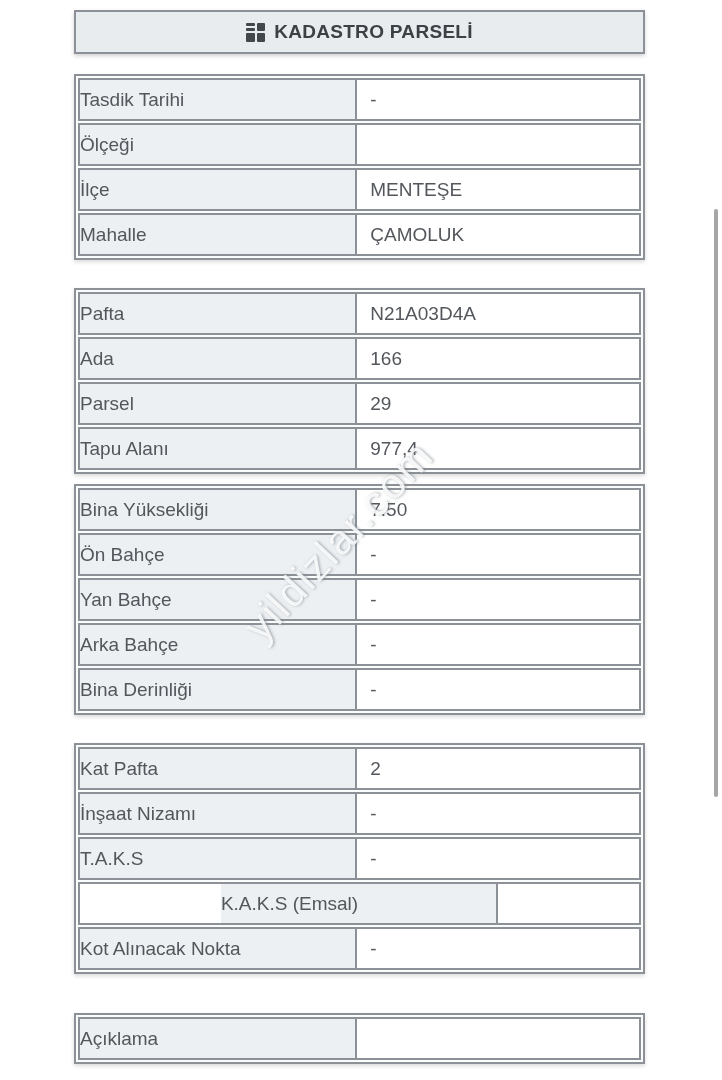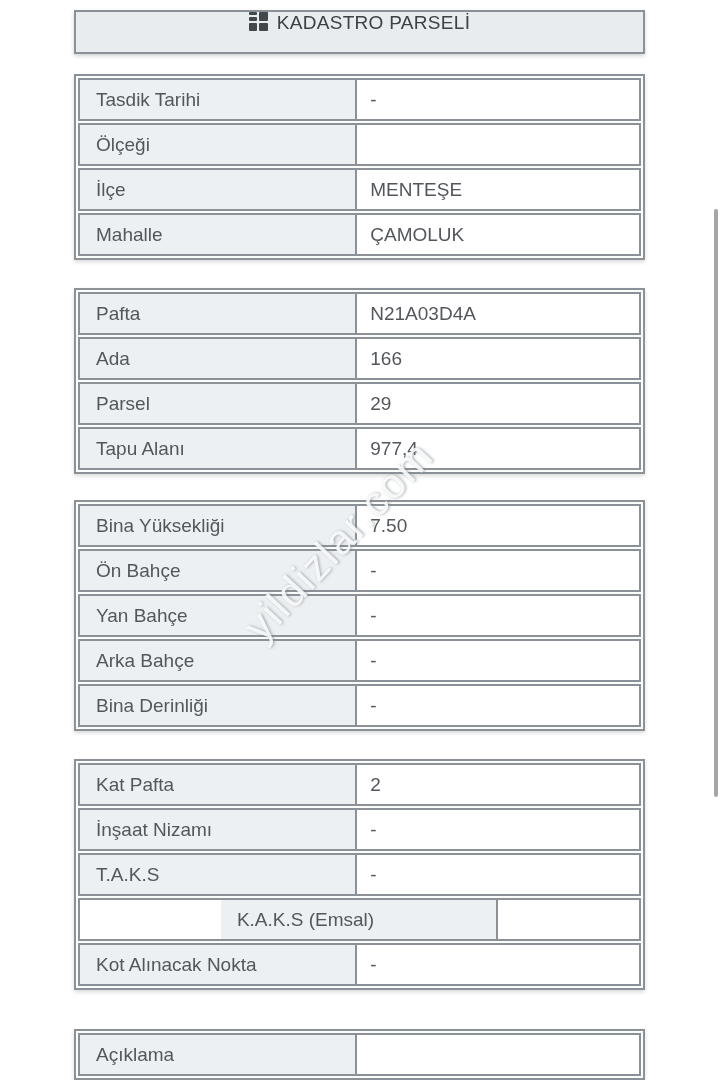--- a/index.html
+++ b/index.html
@@ -11,56 +11,55 @@
   }
   .content{
     position:absolute;left:74px;top:0;width:571px;
   }
   
   .header{
     margin-top:10px;height:40px;
     background:var(--header-bg,#e9ecef);
     border:2px solid var(--border,#8b9196);
     box-shadow:0 2px 4px rgba(0,0,0,.18);
-    display:flex;align-items:flex-start;justify-content:center;gap:9px;
-    font-size:19px;font-weight:normal;color:#3c4146;letter-spacing:.3px;
+    display:flex;align-items:center;justify-content:center;gap:9px;
+    font-size:19px;font-weight:bold;color:#3c4146;letter-spacing:.3px;
   }
   .grid-icon{
     width:19px;height:19px;display:grid;
     grid-template-columns:1fr 1fr;grid-template-rows:1fr 1fr;gap:2px;
     flex:0 0 auto;
   }
   .grid-icon .cell{background:#42474c;border-radius:1px;}
   .grid-icon .cell.split{
     background:none;display:flex;flex-direction:column;gap:2px;
   }
   .grid-icon .cell.split i{flex:1;background:#42474c;border-radius:1px;}
   
   .section{
     border:2px solid var(--border,#8b9196);
     background:#fbfcfc;
     padding:2px;
     box-shadow:0 2px 4px rgba(0,0,0,.15);
     margin-top:28px;
   }
   .section:nth-child(1){margin-top:20px;}
-  .section:nth-child(3){margin-top:26px;}
+  .section:nth-child(3){margin-top:10px;}
   .section:nth-child(5){margin-top:39px;}
   .row{
     display:flex;height:43px;box-sizing:border-box;
     border:2px solid var(--border,#8b9196);
     background:#ffffff;
   }
   .row + .row{margin-top:2px;justify-content:center;}
   .row .label{
     width:49.6%;box-sizing:border-box;flex:0 0 auto;
     background:var(--label-bg,#edf0f3);
     border-right:2px solid var(--border,#8b9196);
     display:flex;align-items:center;
-    padding-left:16px;
     font-size:19px;color:var(--text,#53575c);
   }
   .row .value{
     flex:1 1 auto;display:flex;align-items:center;
     padding-left:13px;
     font-size:19px;color:var(--text,#53575c);
     background:#ffffff;
   }
   
   .watermark{

